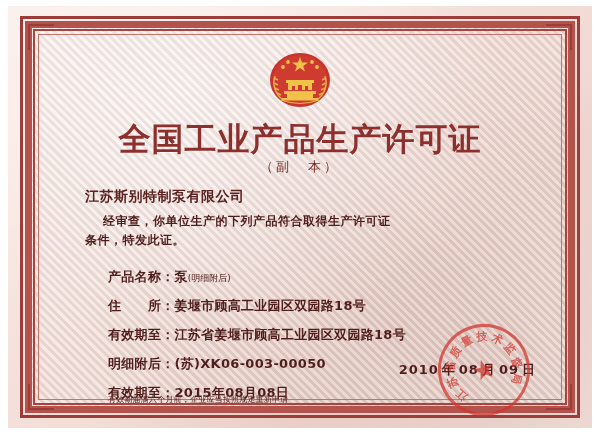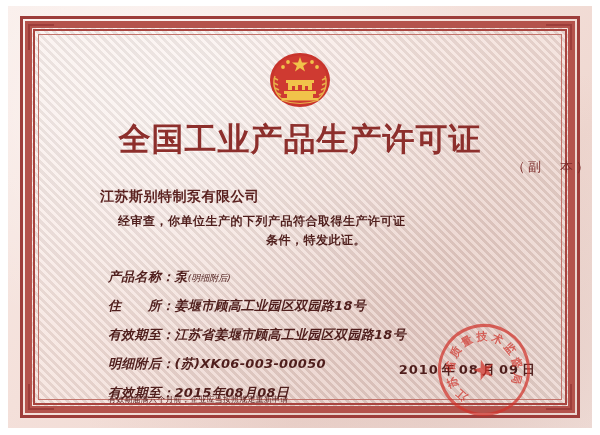--- a/index.html
+++ b/index.html
@@ -118,58 +118,57 @@
     font-weight: bold;
     letter-spacing: 1px;
     color: #8d2f2c;
     font-family: "DejaVu Sans", "Liberation Sans", sans-serif;
     text-shadow: 0 1px 0 rgba(255,255,255,0.4);
   }
   .subtitle {
     position: absolute;
     left: 0; right: 0;
     top: 152px;
-    text-align: right;
+    text-align: center;
     font-size: 13px;
     color: #7b2a28;
     letter-spacing: 3px;
   }
 
   
   .body-block {
     position: absolute;
-    left: 92px;
+    left: 77px;
     right: 60px;
     top: 182px;
     color: #5b2220;
   }
   .company {
     font-size: 14px;
     font-weight: bold;
     color: #5b2220;
     margin-bottom: 6px;
     letter-spacing: 0.5px;
   }
   .statement {
     font-size: 12px;
     font-weight: bold;
     line-height: 1.55;
     letter-spacing: 0.5px;
     color: #4f1e1c;
     text-indent: 18px;
   }
-  .statement .l2 { text-indent: 0; display: block; text-align: center; }
+  .statement .l2 { text-indent: 0; display: block; }
 
   .fields {
     position: absolute;
     left: 100px;
     top: 262px;
     right: 76px;
     color: #4f1e1c;
-    font-style: italic;
   }
   .field-row {
     font-size: 13px;
     font-weight: bold;
     margin-bottom: 11px;
     white-space: nowrap;
     letter-spacing: 0.3px;
   }
   .field-label { display: inline-block; }
   .field-value { display: inline-block; }

